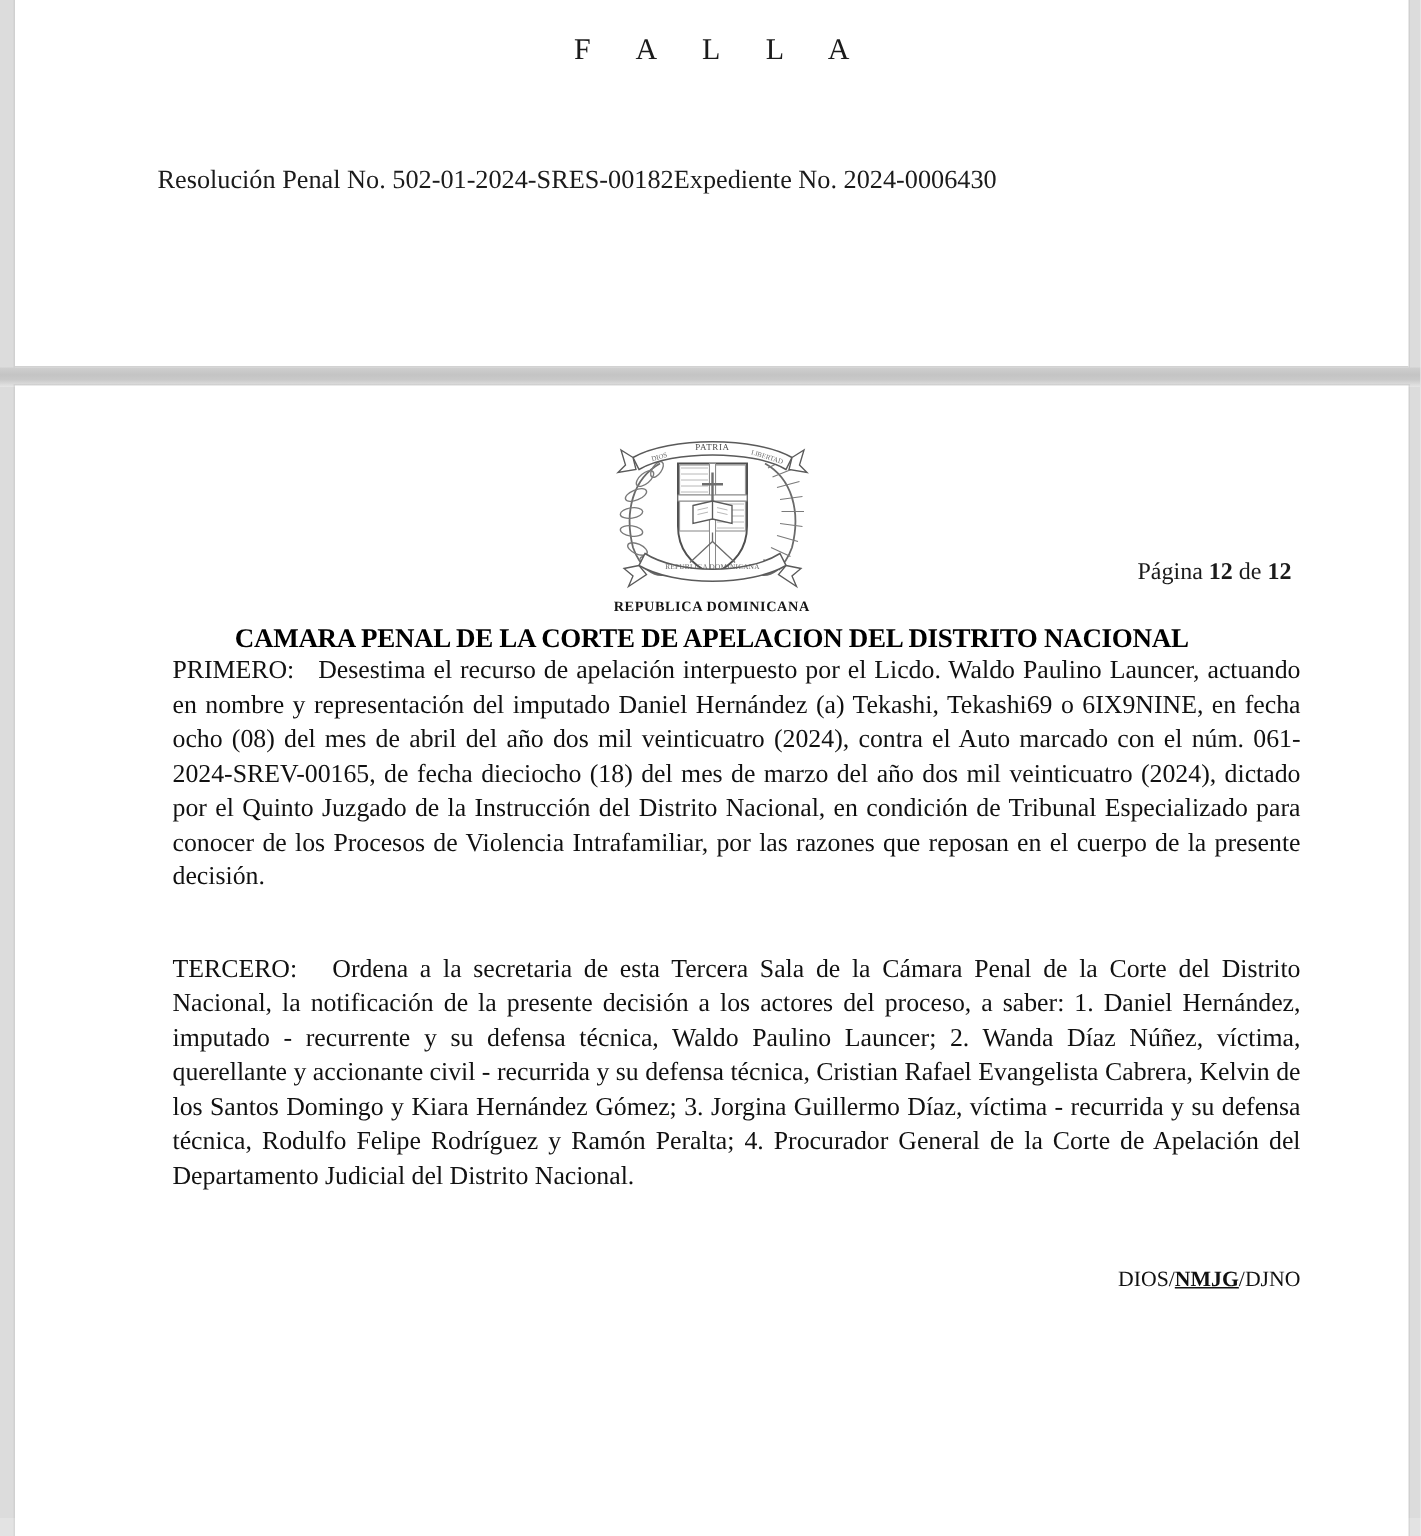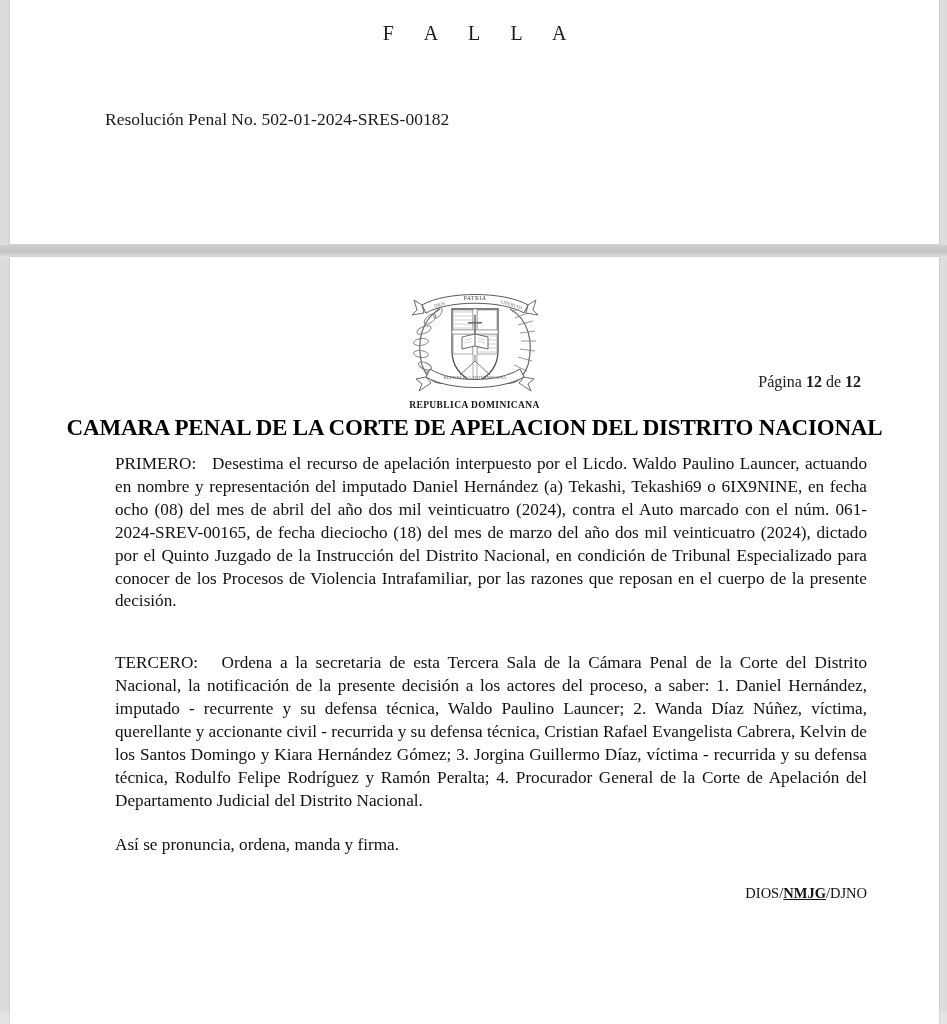--- a/index.html
+++ b/index.html
@@ -96,30 +96,30 @@
     font-size: 16px;
     color: #1b1b1b;
     white-space: nowrap;
     text-align: center;
   }
   .page-number b { font-weight: bold; }
 
   .court-title {
     text-align: center;
     font-weight: bold;
-    font-size: 23px;
+    font-size: 18px;
     letter-spacing: -0.2px;
     margin: 4px 0 0 0;
     color: #000;
     white-space: nowrap;
   }
 
   
   .body-text {
-    margin: 12px 72px 0 105px;
+    margin: 0 72px 0 105px;
     text-align: justify;
     font-size: 17.2px;
     line-height: 1.33;
     color: #111;
   }
   .body-text p { margin: 0 0 0 0; }
   .gap-sm { height: 17px; }
   .gap-md { height: 22px; }
   .lead { white-space: pre; }
 
@@ -137,20 +137,21 @@
 </style>
 </head>
 <body>
 
 <div id="doc-viewer">
 
   <div class="page" id="page-prev">
     <div class="falla-heading">F A L L A</div>
     <div class="ref-row">
       <span>Resolución Penal No. 502-01-2024-SRES-00182</span>
+      <span>Expediente No. 2024-0006430</span>
     </div>
   </div>
 
   <div id="page-seam"></div>
 
   <div class="page" id="page-current">
 
     <div class="seal-block">
 
       
@@ -243,21 +244,20 @@
 
       <div class="gap-md"></div>
 
 
       <div class="gap-sm"></div>
 
       <p><span class="lead">TERCERO:</span>&nbsp;&nbsp;&nbsp;<span>Ordena a la secretaria de esta Tercera Sala de la Cámara Penal de la Corte del Distrito Nacional, la notificación de la presente decisión a los actores del proceso, a saber:  1.  Daniel Hernández, imputado - recurrente y su defensa técnica, Waldo Paulino Launcer;   2.  Wanda Díaz Núñez,  víctima, querellante y accionante civil - recurrida y su defensa técnica,  Cristian Rafael Evangelista Cabrera, Kelvin de los Santos Domingo y Kiara Hernández Gómez;   3.  Jorgina Guillermo Díaz, víctima - recurrida y su defensa técnica, Rodulfo Felipe Rodríguez y Ramón Peralta;   4.  Procurador General de la Corte de Apelación del Departamento Judicial del Distrito Nacional.</span></p>
 
       <div class="gap-md"></div>
 
-      <p>Así se pronuncia, ordena, manda y firma.</p>
 
       <div class="gap-md"></div>
 
     </div>
 
     <div class="signature-line">
       <span>DIOS/</span><span class="initials">NMJG</span><span>/DJNO</span>
     </div>
 
   </div>

